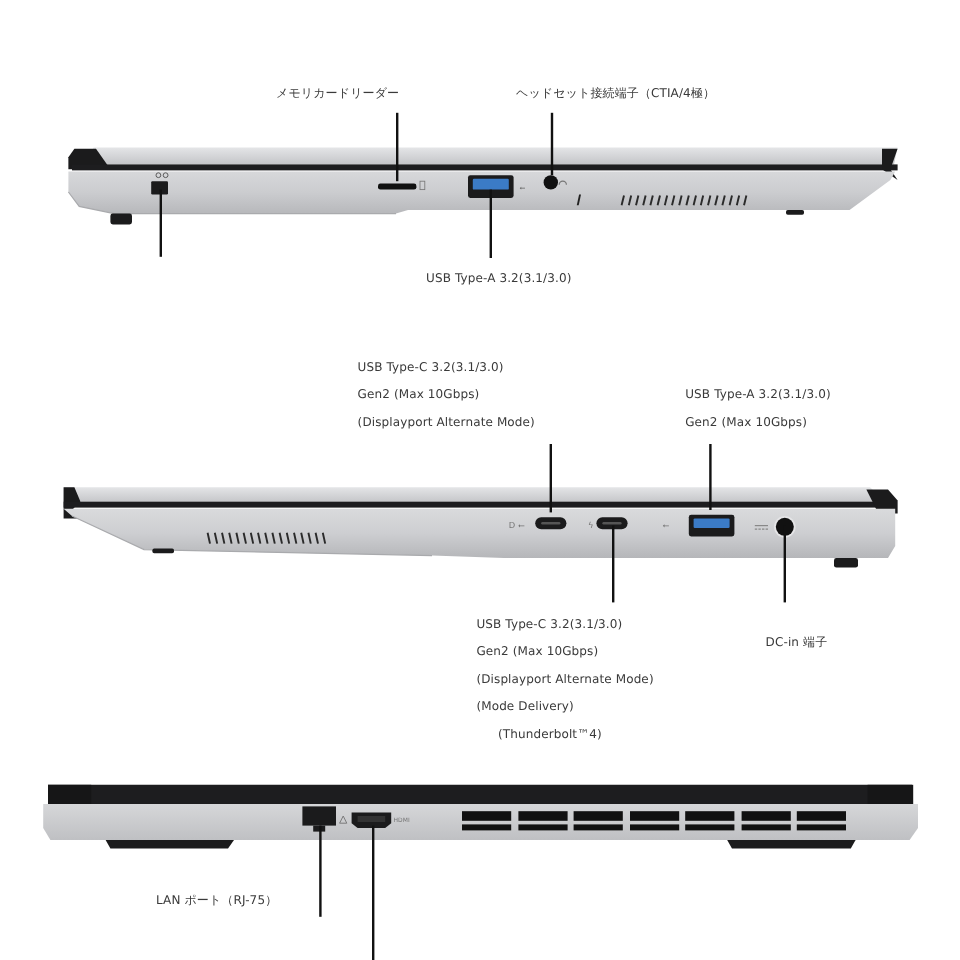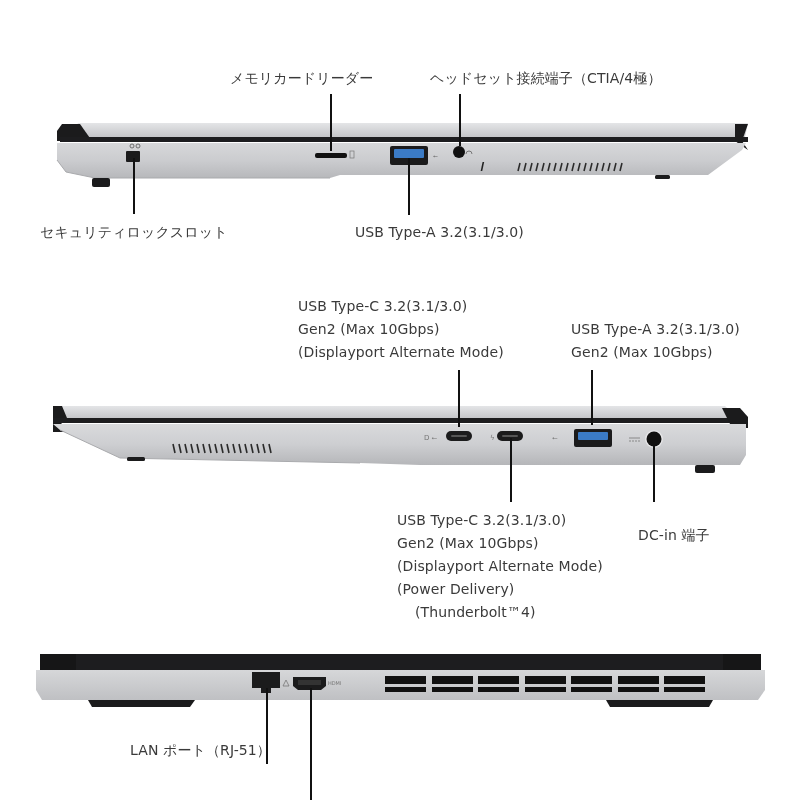--- a/index.html
+++ b/index.html
@@ -1,17 +1,17 @@
 <!DOCTYPE html>
 <html><head>
 <meta charset="utf-8">
 <style>
   html,body{margin:0;padding:0;background:#fff;}
   body{width:800px;height:800px;position:relative;overflow:hidden;font-family:"DejaVu Sans","Liberation Sans",sans-serif;color:#333;}
-  .label{position:absolute;font-size:14px;line-height:21px;color:#3a3a3a;white-space:nowrap;letter-spacing:0.1px;}
+  .label{position:absolute;font-size:10px;line-height:21px;color:#3a3a3a;white-space:nowrap;letter-spacing:0.1px;}
   .line{position:absolute;background:#111;width:1.5px;}
   .view{position:absolute;left:0;width:800px;}
   svg{display:block;}
 </style>
 </head>
 <body>
 
 <div class="view" style="top:0;height:290px;">
   <svg width="800" height="290" viewBox="0 0 800 290" style="position:absolute;left:0;top:0;">
     <defs>
@@ -79,21 +79,20 @@
     </g>
   </svg>
 
   <div class="line" style="left:330px;top:94px;height:57px;"></div>
   <div class="line" style="left:459px;top:94px;height:52px;"></div>
   <div class="line" style="left:133px;top:158px;height:56px;"></div>
   <div class="line" style="left:408px;top:158px;height:57px;"></div>
 
   <div class="label" style="left:230px;top:68px;">メモリカードリーダー</div>
   <div class="label" style="left:430px;top:68px;text-align:center;">ヘッドセット接続端子（CTIA/4極）</div>
-  <div class="label" style="left:40px;top:222px;">セキュリティロックスロット</div>
   <div class="label" style="left:355px;top:222px;">USB Type-A 3.2(3.1/3.0)</div>
 </div>
 
 <div class="view" style="top:290px;height:340px;">
   <svg width="800" height="340" viewBox="0 290 800 340" style="position:absolute;left:0;top:0;">
     <defs>
       <linearGradient id="lidG2" x1="0" y1="0" x2="0" y2="1">
         <stop offset="0" stop-color="#e4e5e7"></stop>
           <stop offset="1" stop-color="#c6c7ca"></stop>
       </linearGradient>
@@ -164,21 +163,21 @@
   <div class="label" style="left:298px;top:6px;">USB Type-C 3.2(3.1/3.0)</div>
   <div class="label" style="left:298px;top:29px;">Gen2 (Max 10Gbps)</div>
   <div class="label" style="left:298px;top:52px;">(Displayport Alternate Mode)</div>
 
   <div class="label" style="left:571px;top:29px;">USB Type-A 3.2(3.1/3.0)</div>
   <div class="label" style="left:571px;top:52px;">Gen2 (Max 10Gbps)</div>
 
   <div class="label" style="left:397px;top:220px;">USB Type-C 3.2(3.1/3.0)</div>
   <div class="label" style="left:397px;top:243px;">Gen2 (Max 10Gbps)</div>
   <div class="label" style="left:397px;top:266px;">(Displayport Alternate Mode)</div>
-  <div class="label" style="left:397px;top:289px;">(Power Delivery)</div>
+  <div class="label" style="left:397px;top:289px;">(Mode Delivery)</div>
   <div class="label" style="left:415px;top:312px;">(Thunderbolt™4)</div>
 
   <div class="label" style="left:638px;top:235px;">DC-in 端子</div>
 </div>
 
 <div class="view" style="top:630px;height:170px;">
   <svg width="800" height="170" viewBox="0 630 800 170" style="position:absolute;left:0;top:0;">
     <defs>
       <linearGradient id="baseG3" x1="0" y1="0" x2="0" y2="1">
         <stop offset="0" stop-color="#d6d7d9"></stop>
@@ -217,15 +216,15 @@
       <rect x="618" y="676" width="41" height="8"></rect>
         <rect x="618" y="687" width="41" height="5"></rect>
       <rect x="664" y="676" width="41" height="8"></rect>
         <rect x="664" y="687" width="41" height="5"></rect>
     </g>
   </svg>
 
   <div class="line" style="left:266px;top:58px;height:76px;"></div>
   <div class="line" style="left:310px;top:58px;height:112px;"></div>
 
-  <div class="label" style="left:130px;top:110px;">LAN ポート（RJ-51）</div>
+  <div class="label" style="left:130px;top:110px;">LAN ポート（RJ-75）</div>
   <div class="label" style="left:283px;top:146px;margin-top:40px;">HDMI 出力ポート</div>
 </div>
 
 </body></html>

